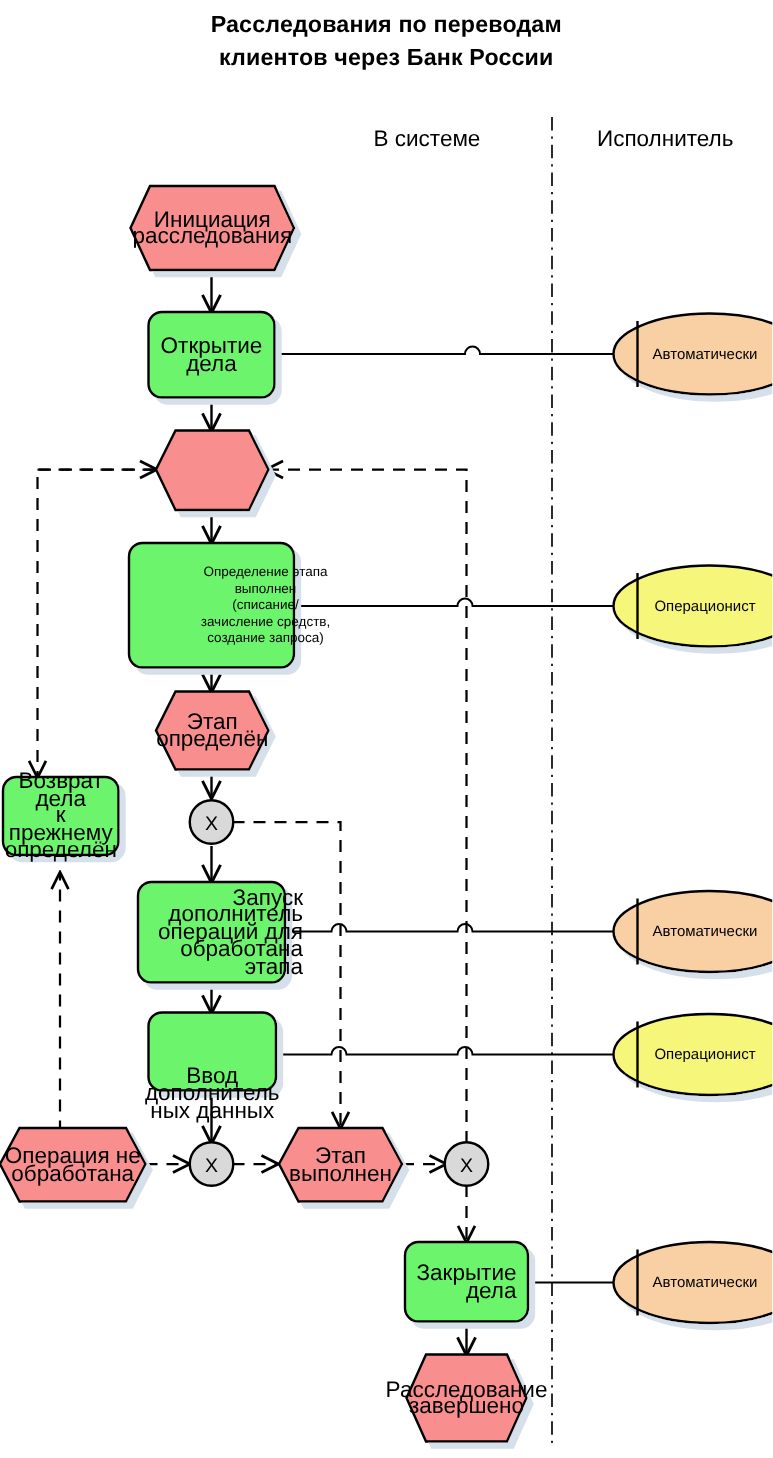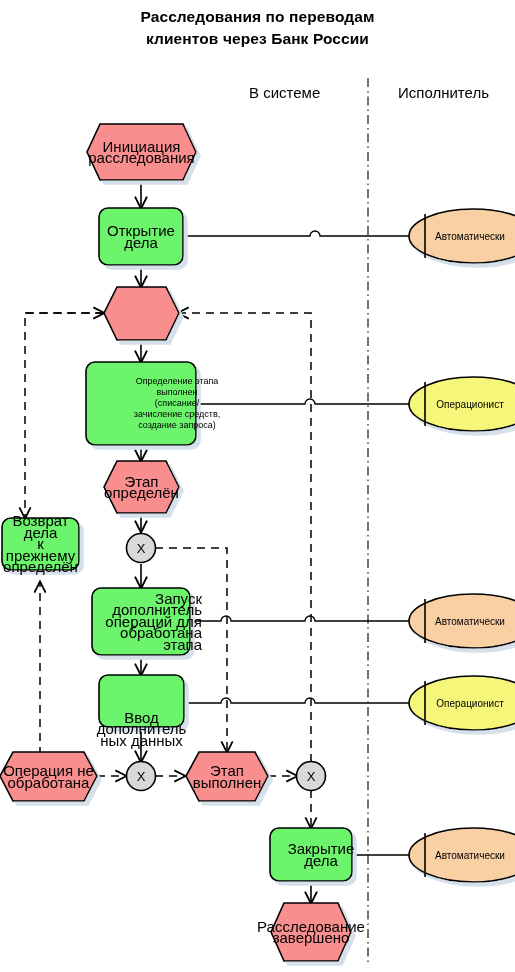--- a/index.html
+++ b/index.html
@@ -213,21 +213,21 @@
       </div>
     </div>
   <div class="gw-text" style="left:126px;top:761px;width:30px;height:30px;">X</div>
   <div class="node-text" style="left:186px;top:752px;width:82px;height:49px;">
       <div>
         <div>Этап</div>
         <div>выполнен</div>
       </div>
     </div>
   <div class="gw-text" style="left:296px;top:761px;width:30px;height:30px;">X</div>
-  <div class="node-text" style="left:280px;top:828px;width:82px;height:53px;">
+  <div class="node-text" style="left:270px;top:828px;width:82px;height:53px;text-align:right;">
       <div>
         <div>Закрытие</div>
         <div>дела</div>
       </div>
     </div>
   <div class="node-text" style="left:271px;top:903px;width:80px;height:58px;">
       <div>
         <div>Расследование</div>
         <div>завершено</div>
       </div>

